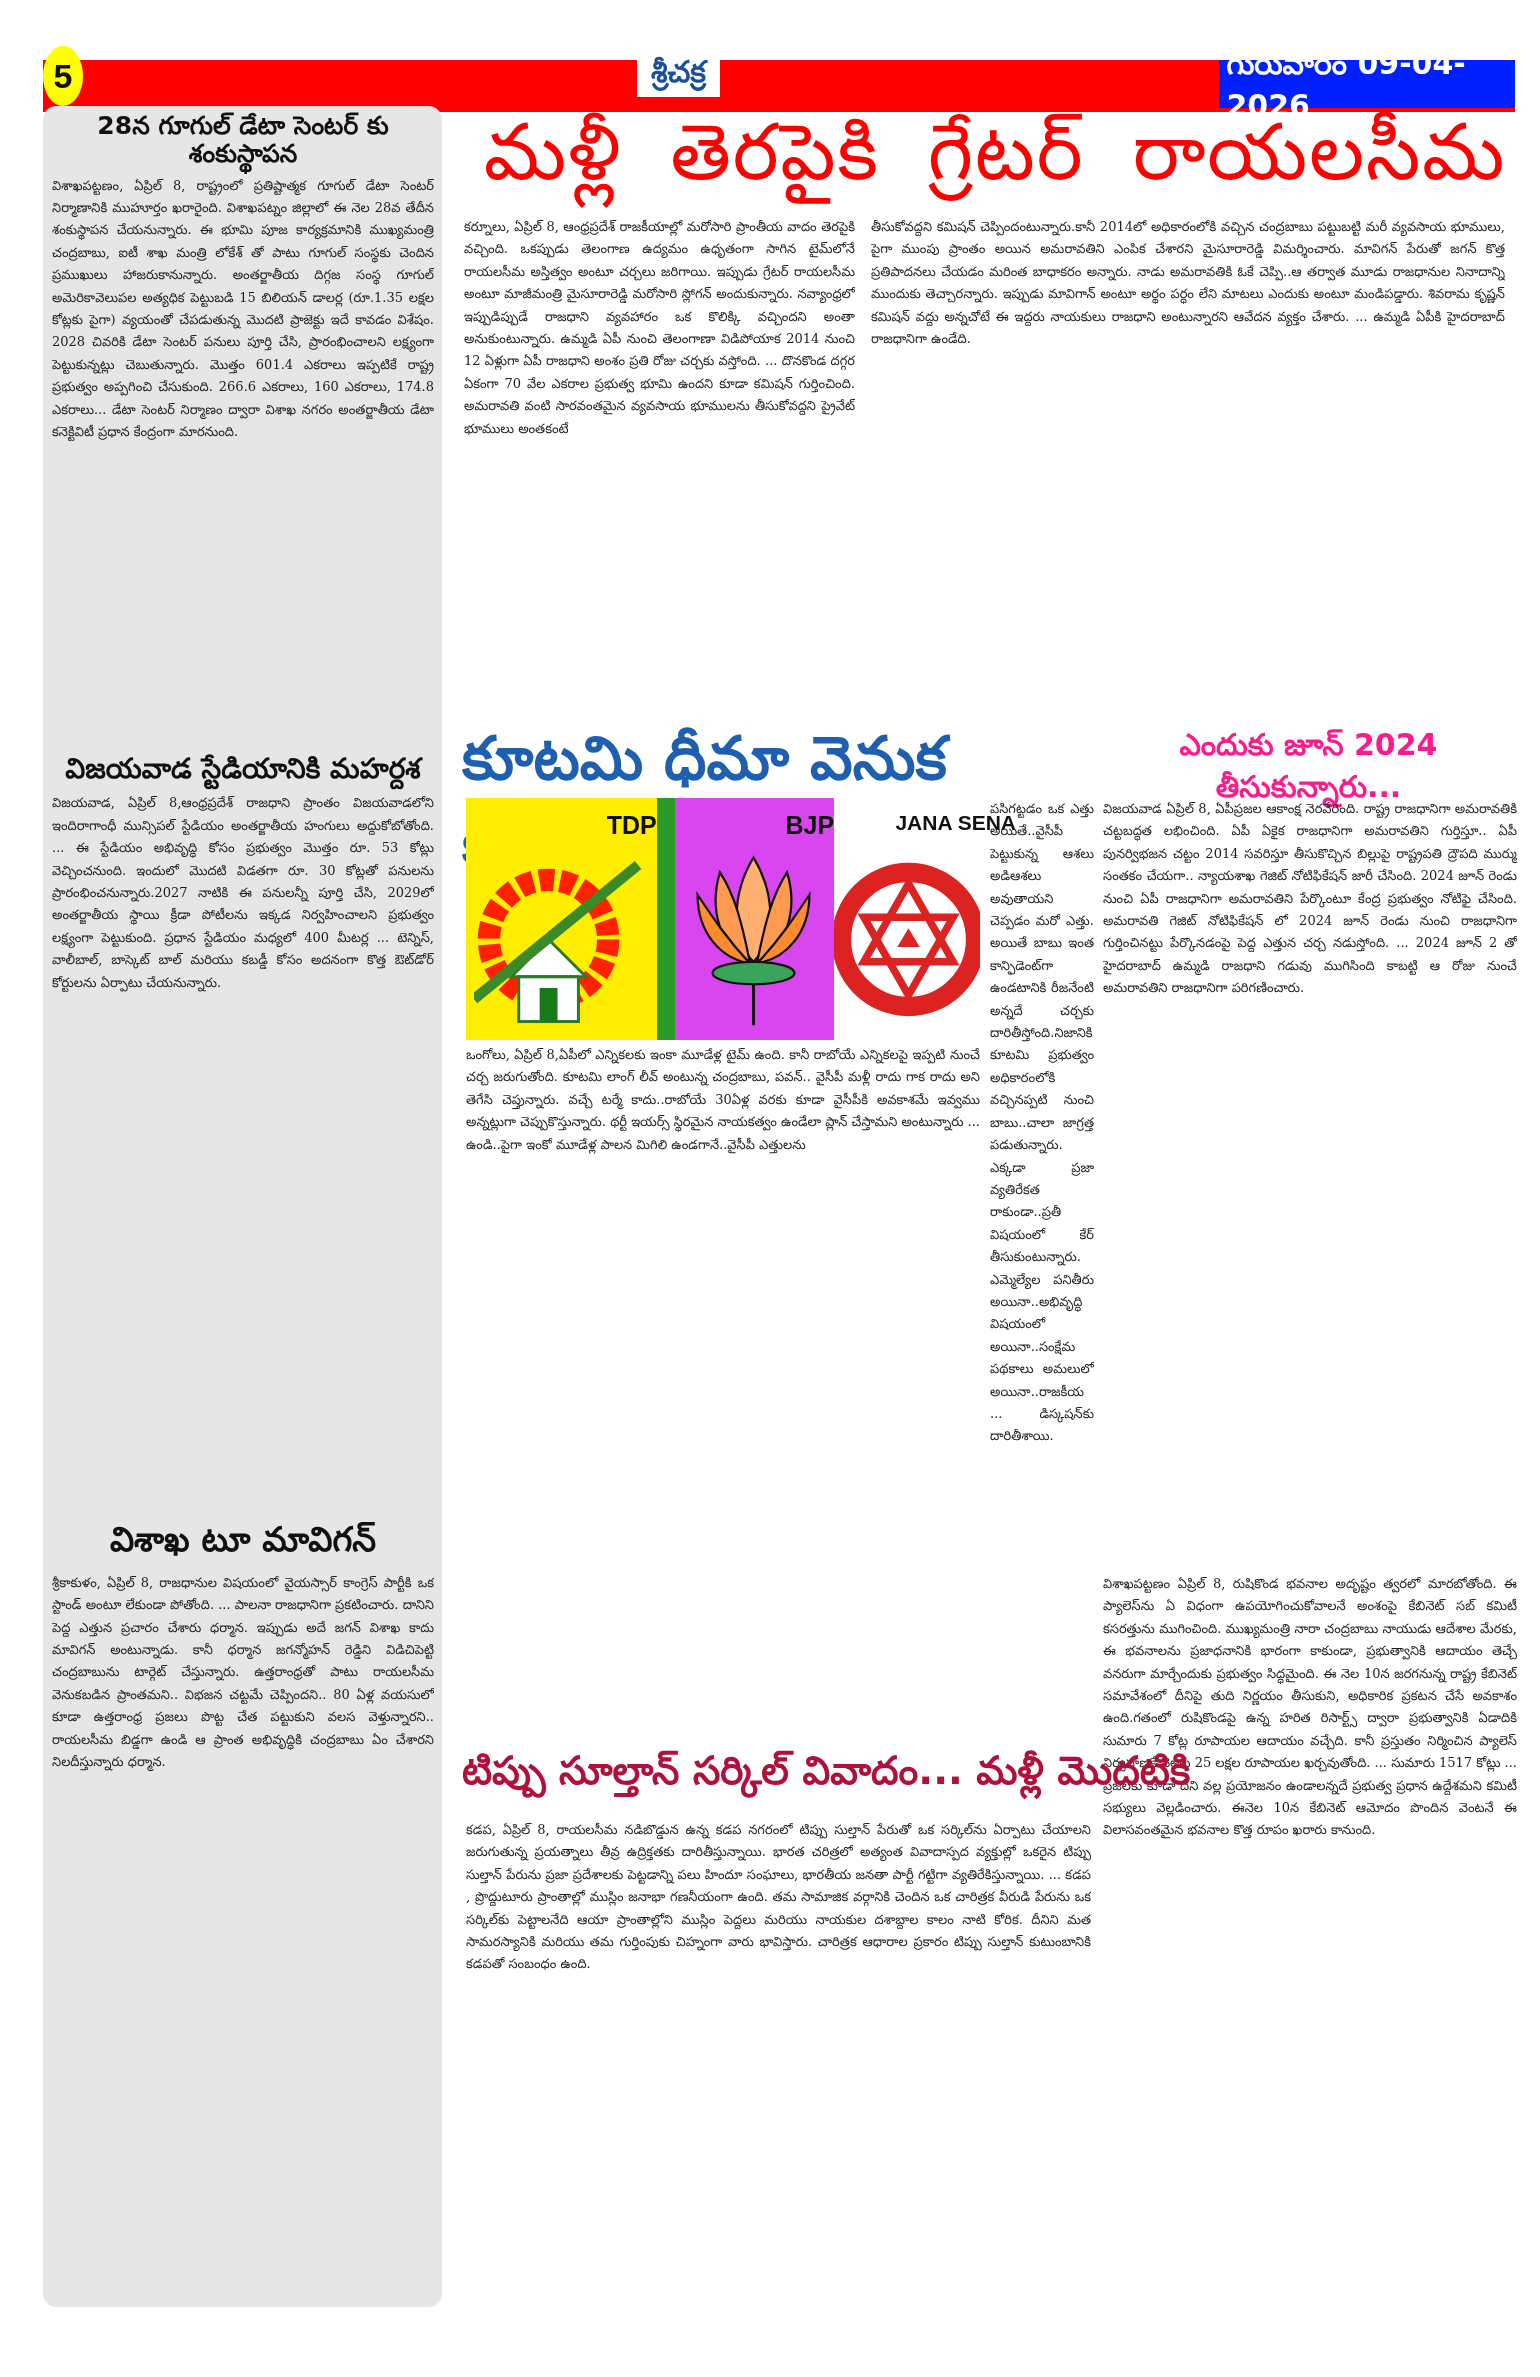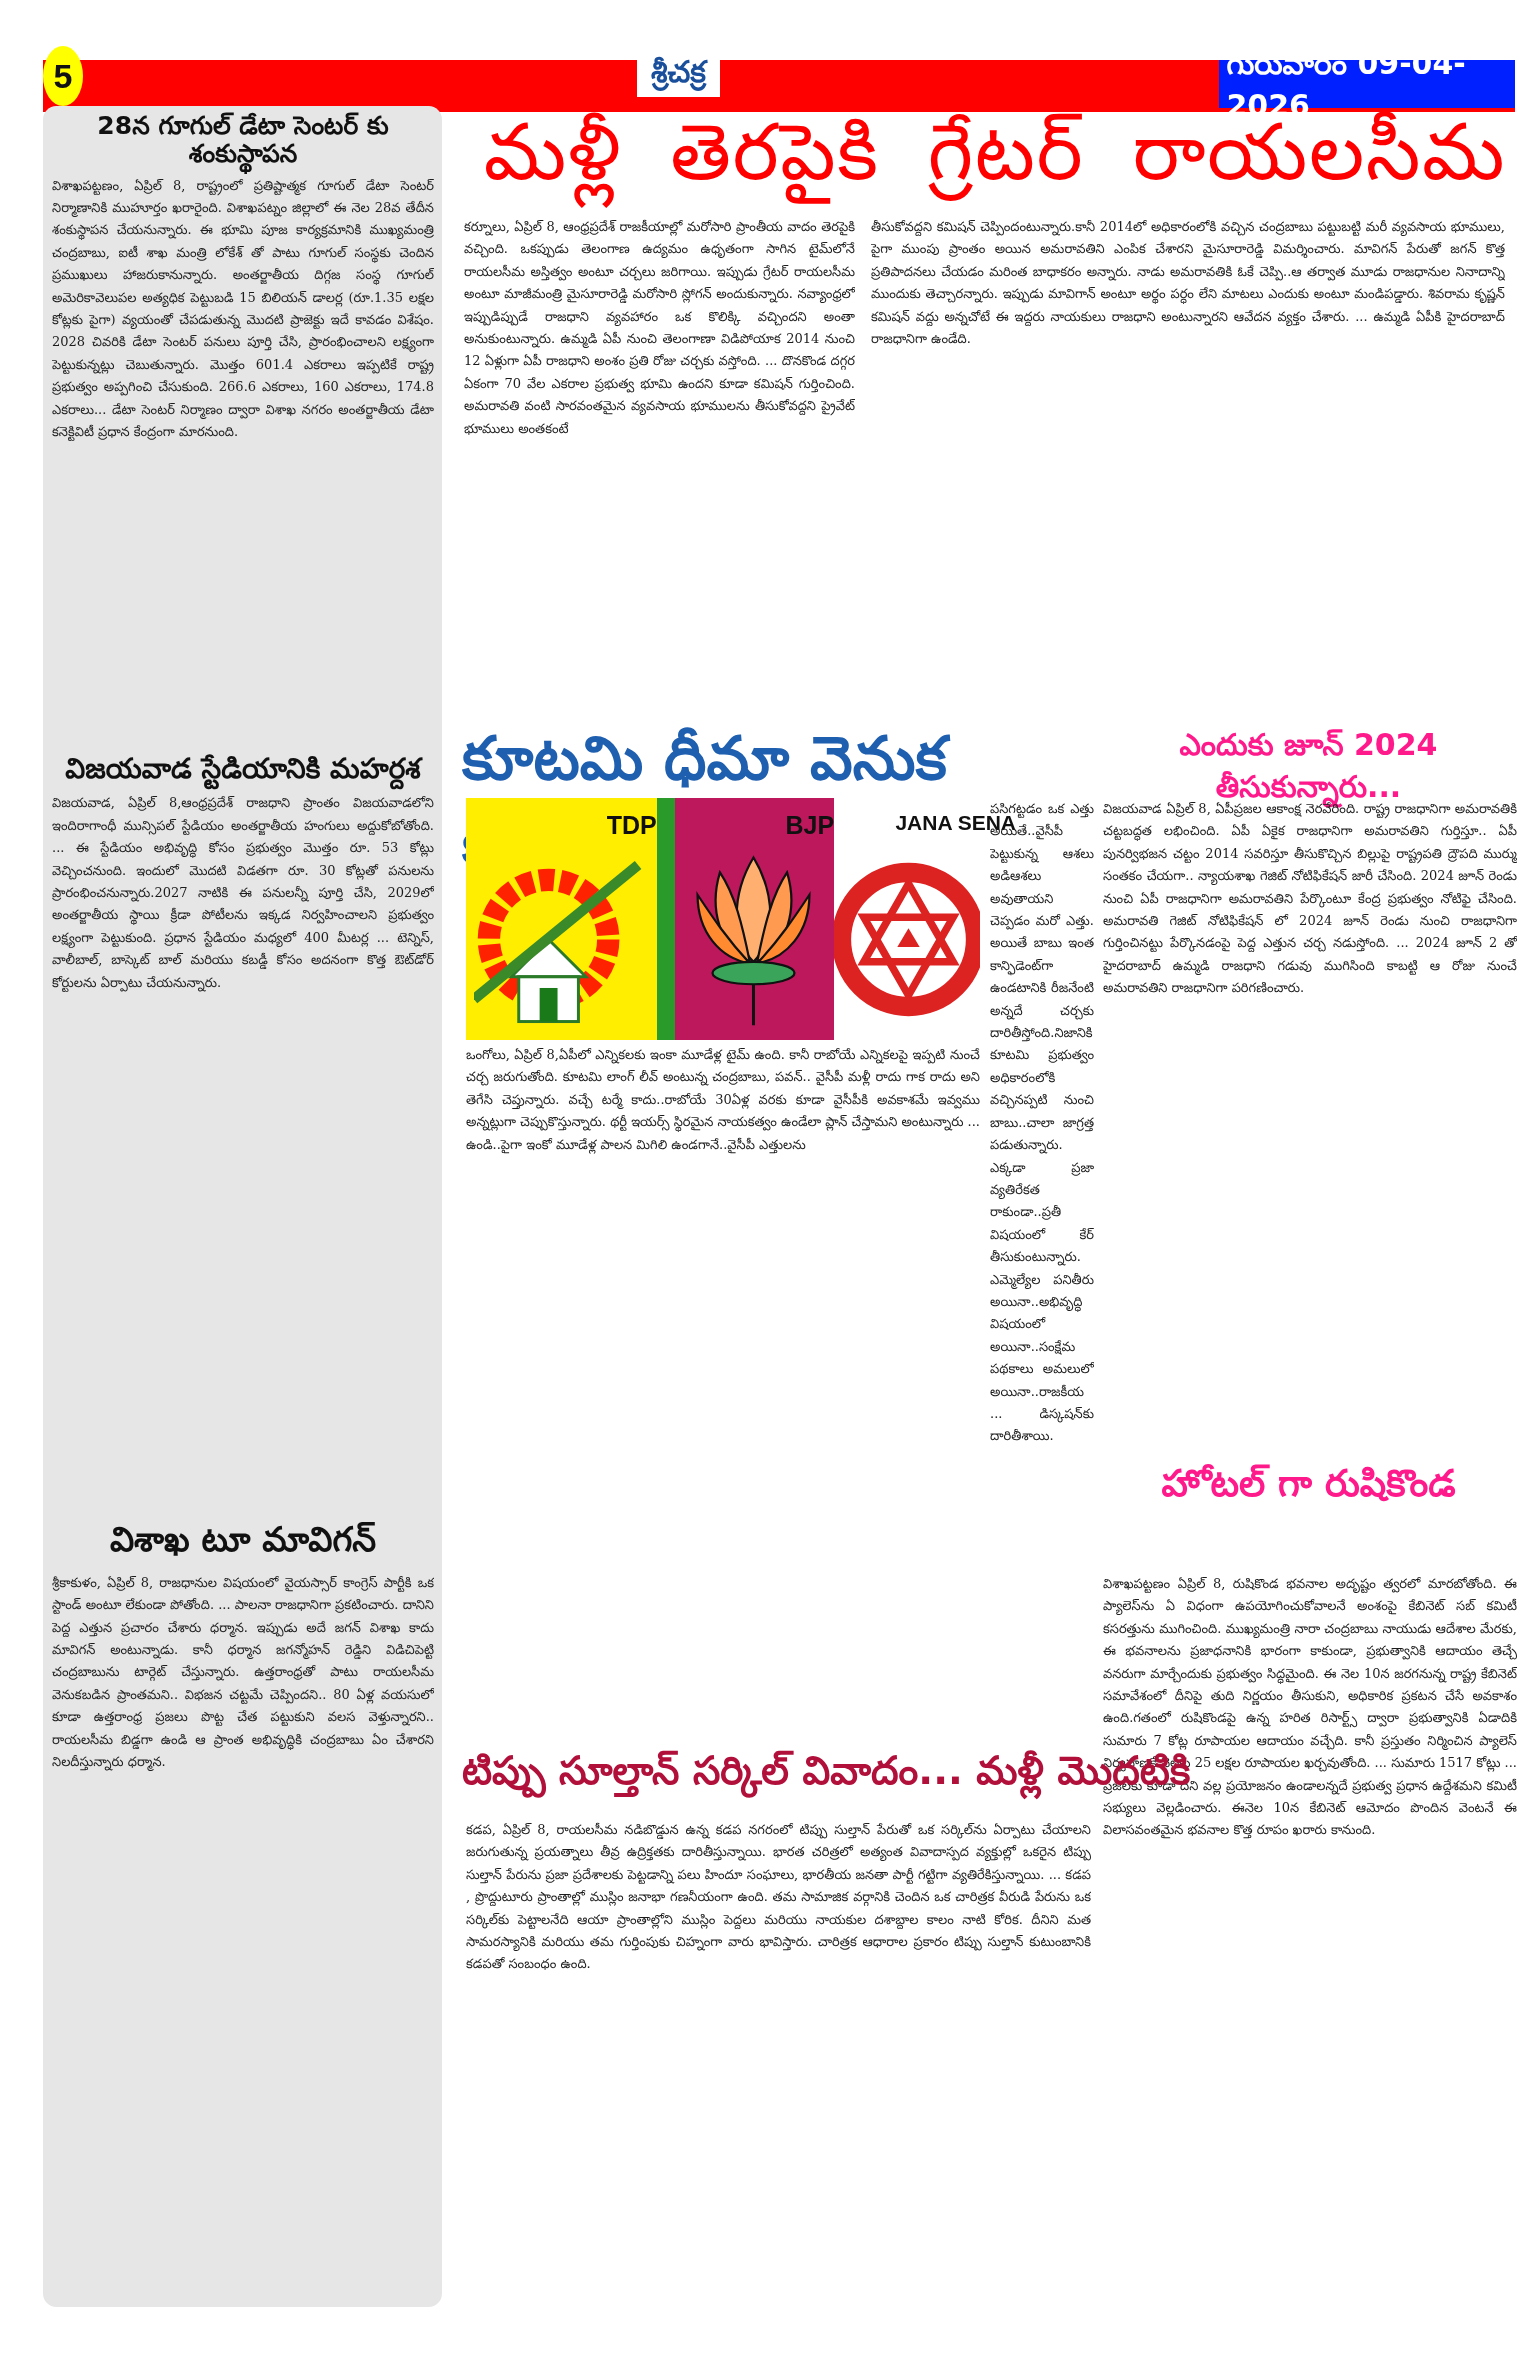--- a/index.html
+++ b/index.html
@@ -14,21 +14,21 @@
   .greycol{left:43px;top:106px;width:399px;height:2201px;background:#e6e6e6;border-radius:13.4px;}
   .lhead{font-family:"DejaVu Sans",sans-serif;font-weight:bold;color:#111;text-align:center;font-size:25px;line-height:1.1;}
   .body{font-size:13px;line-height:22.4px;text-align:justify;color:#1c1c1c;}
   .mainhead{left:462px;top:112px;width:1044px;font-size:78px;color:#ff0000;font-family:Liberation Mono, monospace;text-align:right;line-height:1.2;letter-spacing:1.5px;}
   .bluehead{left:462px;top:723px;width:626px;font-size:60px;color:#1f5fb0;font-family:"DejaVu Sans",sans-serif;font-weight:bold;text-align:left;}
   .pinkhead{font-family:"DejaVu Sans",sans-serif;font-weight:bold;color:#ff1a8c;text-align:center;}
   .maroonhead{left:462px;top:1748px;width:1044px;font-size:39px;color:#b0103a;font-family:"DejaVu Sans",sans-serif;font-weight:bold;text-align:left;}
   .logos{left:466px;top:798px;width:514px;height:242px;display:flex;}
   .tdp{width:191px;height:100%;background:#ffee00;position:relative;}
   .green{width:18.6px;height:100%;background:#2a9a2a;}
-  .bjp{width:159px;height:100%;background:#be185d;position:relative;}
+  .bjp{width:159px;height:100%;background:#d946ef;position:relative;}
   .js{width:146px;height:100%;background:#fff;position:relative;}
   .logolabel{position:absolute;top:13.4px;left:0;width:100%;text-align:right;font-family:"Liberation Sans",sans-serif;font-weight:bold;font-size:25px;color:#111;}
 </style>
 </head>
 <body>
 
 <div class="abs mast"></div>
 <div class="abs pageno">5</div>
 <div class="abs logo">శ్రీచక్ర</div>
 <div class="abs datebox">గురువారం 09-04-2026</div>
@@ -87,19 +87,18 @@
     </svg>
   </div>
 </div>
 <div class="abs body" style="left:990px;top:798px;width:104px;height:947px;overflow:hidden;width:104px;">పసిగట్టడం ఒక ఎత్తు అయితే..వైసీపీ పెట్టుకున్న ఆశలు అడిఆశలు అవుతాయని చెప్పడం మరో ఎత్తు. అయితే బాబు ఇంత కాన్ఫిడెంట్‌గా ఉండటానికి రీజనేంటి అన్నదే చర్చకు దారితీస్తోంది.నిజానికి కూటమి ప్రభుత్వం అధికారంలోకి వచ్చినప్పటి నుంచి బాబు..చాలా జాగ్రత్త పడుతున్నారు. ఎక్కడా ప్రజా వ్యతిరేకత రాకుండా..ప్రతీ విషయంలో కేర్ తీసుకుంటున్నారు. ఎమ్మెల్యేల పనితీరు అయినా..అభివృద్ధి విషయంలో అయినా..సంక్షేమ పథకాలు అమలులో అయినా..రాజకీయ ... డిస్కషన్‌కు దారితీశాయి.</div>
 <div class="abs body" style="left:466px;top:1044px;width:514px;height:701px;overflow:hidden;">ఒంగోలు, ఏప్రిల్ 8,ఏపీలో ఎన్నికలకు ఇంకా మూడేళ్ల టైమ్ ఉంది. కానీ రాబోయే ఎన్నికలపై ఇప్పటి నుంచే చర్చ జరుగుతోంది. కూటమి లాంగ్ లీవ్ అంటున్న చంద్రబాబు, పవన్.. వైసీపీ మళ్లీ రాదు గాక రాదు అని తెగేసి చెప్తున్నారు. వచ్చే టర్మే కాదు..రాబోయే 30ఏళ్ల వరకు కూడా వైసీపీకి అవకాశమే ఇవ్వము అన్నట్లుగా చెప్పుకొస్తున్నారు. థర్టీ ఇయర్స్ స్థిరమైన నాయకత్వం ఉండేలా ప్లాన్ చేస్తామని అంటున్నారు ... ఉండి..పైగా ఇంకో మూడేళ్ల పాలన మిగిలి ఉండగానే..వైసీపీ ఎత్తులను</div>
 
 <div class="abs pinkhead" style="left:1100px;top:727px;width:417px;font-size:30px;">ఎందుకు జూన్ 2024 తీసుకున్నారు...</div>
 <div class="abs body" style="left:1103px;top:798px;width:414px;height:656px;overflow:hidden;">విజయవాడ ఏప్రిల్ 8, ఏపీప్రజల ఆకాంక్ష నెరవేరింది. రాష్ట్ర రాజధానిగా అమరావతికి చట్టబద్ధత లభించింది. ఏపీ ఏకైక రాజధానిగా అమరావతిని గుర్తిస్తూ.. ఏపీ పునర్విభజన చట్టం 2014 సవరిస్తూ తీసుకొచ్చిన బిల్లుపై రాష్ట్రపతి ద్రౌపది ముర్ము సంతకం చేయగా.. న్యాయశాఖ గెజిట్ నోటిఫికేషన్ జారీ చేసింది. 2024 జూన్ రెండు నుంచి ఏపీ రాజధానిగా అమరావతిని పేర్కొంటూ కేంద్ర ప్రభుత్వం నోటిఫై చేసింది. అమరావతి గెజిట్ నోటిఫికేషన్ లో 2024 జూన్ రెండు నుంచి రాజధానిగా గుర్తించినట్టు పేర్కొనడంపై పెద్ద ఎత్తున చర్చ నడుస్తోంది. ... 2024 జూన్ 2 తో హైదరాబాద్ ఉమ్మడి రాజధాని గడువు ముగిసింది కాబట్టి ఆ రోజు నుంచే అమరావతిని రాజధానిగా పరిగణించారు.</div>
 
 <div class="abs pinkhead" style="left:1100px;top:1461px;width:417px;font-size:37px;line-height:1.25;">
-  <div>హోటల్ గా రుషికొండ</div>
 </div>
 <div class="abs body" style="left:1103px;top:1573px;width:414px;height:768px;overflow:hidden;">విశాఖపట్టణం ఏప్రిల్ 8, రుషికొండ భవనాల అదృష్టం త్వరలో మారబోతోంది. ఈ ప్యాలెస్‌ను ఏ విధంగా ఉపయోగించుకోవాలనే అంశంపై కేబినెట్ సబ్ కమిటీ కసరత్తును ముగించింది. ముఖ్యమంత్రి నారా చంద్రబాబు నాయుడు ఆదేశాల మేరకు, ఈ భవనాలను ప్రజాధనానికి భారంగా కాకుండా, ప్రభుత్వానికి ఆదాయం తెచ్చే వనరుగా మార్చేందుకు ప్రభుత్వం సిద్ధమైంది. ఈ నెల 10న జరగనున్న రాష్ట్ర కేబినెట్ సమావేశంలో దీనిపై తుది నిర్ణయం తీసుకుని, అధికారిక ప్రకటన చేసే అవకాశం ఉంది.గతంలో రుషికొండపై ఉన్న హరిత రిసార్ట్స్ ద్వారా ప్రభుత్వానికి ఏడాదికి సుమారు 7 కోట్ల రూపాయల ఆదాయం వచ్చేది. కానీ ప్రస్తుతం నిర్మించిన ప్యాలెస్ నిర్వహణకే నెలకు 25 లక్షల రూపాయల ఖర్చవుతోంది. ... సుమారు 1517 కోట్లు ... ప్రజలకు కూడా దీని వల్ల ప్రయోజనం ఉండాలన్నదే ప్రభుత్వ ప్రధాన ఉద్దేశమని కమిటీ సభ్యులు వెల్లడించారు. ఈనెల 10న కేబినెట్ ఆమోదం పొందిన వెంటనే ఈ విలాసవంతమైన భవనాల కొత్త రూపం ఖరారు కానుంది.</div>
 
 <div class="abs maroonhead">టిప్పు సూల్తాన్ సర్కిల్ వివాదం... మళ్లీ మొదటికి</div>
 <div class="abs body" style="left:466px;top:1819px;width:625px;height:492px;overflow:hidden;">కడప, ఏప్రిల్ 8, రాయలసీమ నడిబొడ్డున ఉన్న కడప నగరంలో టిప్పు సుల్తాన్ పేరుతో ఒక సర్కిల్‌ను ఏర్పాటు చేయాలని జరుగుతున్న ప్రయత్నాలు తీవ్ర ఉద్రిక్తతకు దారితీస్తున్నాయి. భారత చరిత్రలో అత్యంత వివాదాస్పద వ్యక్తుల్లో ఒకరైన టిప్పు సుల్తాన్ పేరును ప్రజా ప్రదేశాలకు పెట్టడాన్ని పలు హిందూ సంఘాలు, భారతీయ జనతా పార్టీ గట్టిగా వ్యతిరేకిస్తున్నాయి. ... కడప , ప్రొద్దుటూరు ప్రాంతాల్లో ముస్లిం జనాభా గణనీయంగా ఉంది. తమ సామాజిక వర్గానికి చెందిన ఒక చారిత్రక వీరుడి పేరును ఒక సర్కిల్‌కు పెట్టాలనేది ఆయా ప్రాంతాల్లోని ముస్లిం పెద్దలు మరియు నాయకుల దశాబ్దాల కాలం నాటి కోరిక. దీనిని మత సామరస్యానికి మరియు తమ గుర్తింపుకు చిహ్నంగా వారు భావిస్తారు. చారిత్రక ఆధారాల ప్రకారం టిప్పు సుల్తాన్ కుటుంబానికి కడపతో సంబంధం ఉంది.</div>
 
 
 </body></html>

